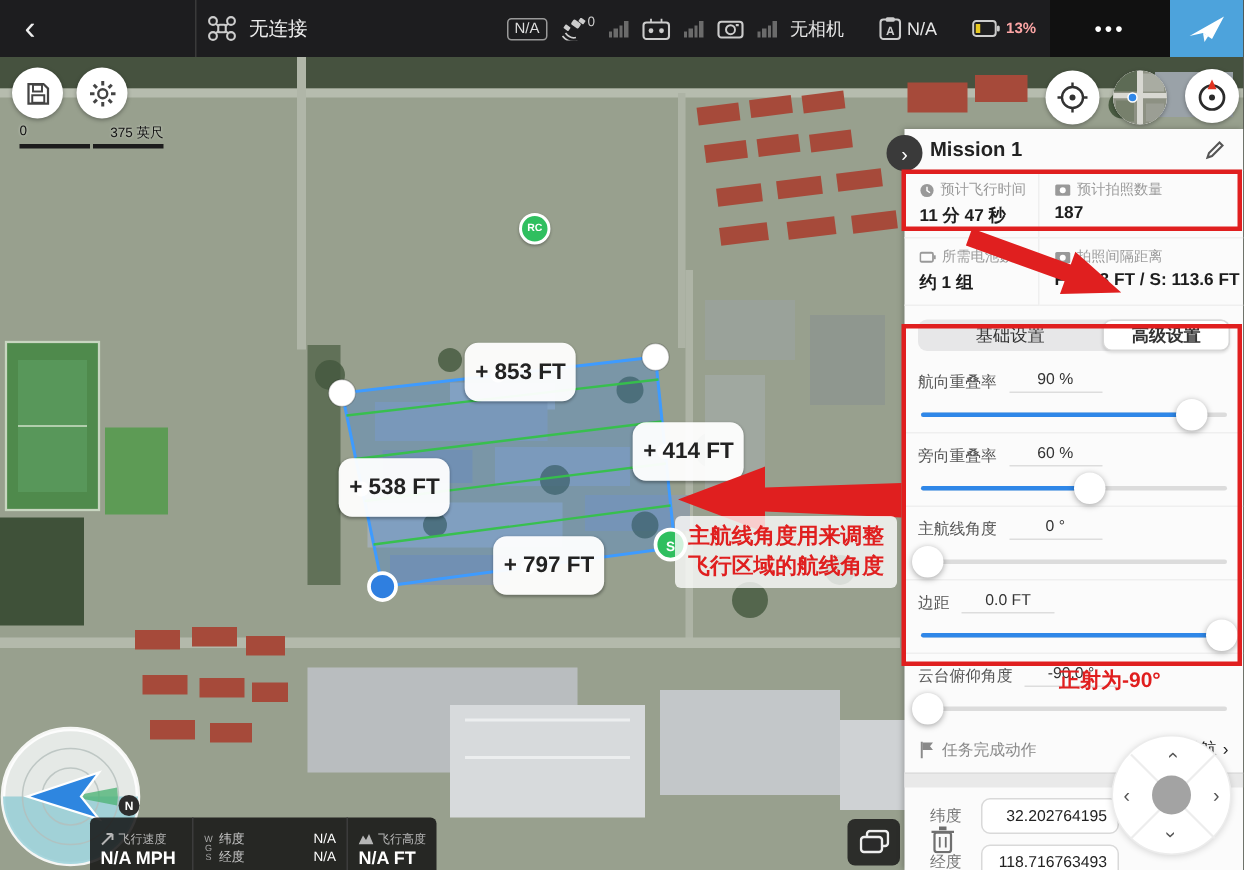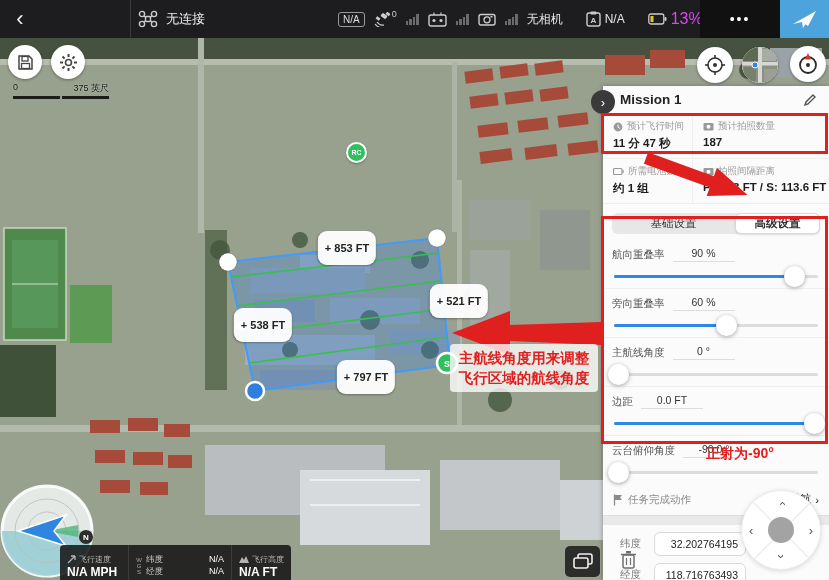--- a/index.html
+++ b/index.html
@@ -13,21 +13,21 @@
   .tb-sep { width:1px; height:38px; background:#3a3a3a; position:absolute; left:130px; top:0; }
   .tb-left { display:flex; align-items:center; gap:8px; margin-left:98px; }
   .tb-status { font-size:13px; color:#eee; }
   .tb-center { position:absolute; left:338px; top:0; height:38px; display:flex; align-items:center; gap:9px; }
   .tb-badge { border:1px solid #999; border-radius:3px; font-size:10px; color:#ddd; padding:1px 4px; }
   .sup0 { font-size:9px; color:#ccc; position:relative; top:-5px; margin-left:1px; }
   .bars { display:flex; align-items:flex-end; gap:1px; height:12px; }
   .bars i { display:block; width:2.5px; background:#6b6b6b; }
   .bars i:nth-child(1){height:4px}.bars i:nth-child(2){height:6px}.bars i:nth-child(3){height:8px}.bars i:nth-child(4){height:11px}
   .tb-text { font-size:12px; color:#e6e6e6; }
-  .tb-batt-pct { font-size:16px; color:#d946ef; font-weight:normal; }
+  .tb-batt-pct { font-size:10px; color:#fca5a5; font-weight:bold; }
   .tb-more { position:absolute; left:700px; top:0; width:80px; height:38px; background:#111; color:#fff; display:flex; align-items:center; justify-content:center; font-size:14px; letter-spacing:2px; cursor:pointer; }
   .tb-fly { position:absolute; left:780px; top:0; width:49px; height:38px; background:#4da3dc; display:flex; align-items:center; justify-content:center; cursor:pointer; }
 
   
   .round-btn { position:absolute; width:34px; height:34px; border-radius:50%; background:#fff; box-shadow:0 1px 3px rgba(0,0,0,.35); display:flex; align-items:center; justify-content:center; cursor:pointer; z-index:12; }
   .scalebar { position:absolute; left:13px; top:82px; width:96px; z-index:12; color:#111; font-size:9px; text-shadow:0 0 2px rgba(255,255,255,.6); }
   .scalebar .lbls { display:flex; justify-content:space-between; }
   .scalebar .bar { margin-top:1px; height:3px; display:flex; gap:2px; }
   .scalebar .bar i { flex:1; background:#1c1c1c; }
 
@@ -71,21 +71,21 @@
 
   .dpad { position:absolute; left:741px; top:490px; width:80px; height:80px; border-radius:50%; background:#fff; border:1px solid #ececec; box-shadow:0 1px 5px rgba(0,0,0,.15); z-index:17; }
   .dpad .c { position:absolute; left:50%; top:50%; width:26px; height:26px; margin:-13px 0 0 -13px; border-radius:50%; background:#a3a3a3; cursor:pointer; }
   .dpad .ar { position:absolute; font-size:13px; color:#555; cursor:pointer; }
   .dpad .up { left:50%; top:5px; transform:translateX(-50%) rotate(-90deg); }
   .dpad .down { left:50%; bottom:5px; transform:translateX(-50%) rotate(90deg); }
   .dpad .left { top:50%; left:7px; transform:translateY(-50%) scaleX(-1); }
   .dpad .right { top:50%; right:7px; transform:translateY(-50%); }
 
   
-  .edge-pill { position:absolute; transform:translate(-50%,-50%); background:rgba(255,255,255,.95); border-radius:9px; padding:11px 7px; font-size:11px; font-weight:bold; color:#222; box-shadow:0 1px 2px rgba(0,0,0,.3); z-index:8; white-space:nowrap;text-align:center; }
+  .edge-pill { position:absolute; transform:translate(-50%,-50%); background:rgba(255,255,255,.95); border-radius:9px; padding:11px 7px; font-size:15px; font-weight:bold; color:#222; box-shadow:0 1px 2px rgba(0,0,0,.3); z-index:8; white-space:nowrap;text-align:center; }
   .rc-marker { position:absolute; left:346px; top:142px; width:21px; height:21px; border-radius:50%; background:#2fbf5f; border:2px solid #fff; color:#fff; font-size:7px; font-weight:bold; display:flex; align-items:center; justify-content:center; z-index:8; box-shadow:0 1px 2px rgba(0,0,0,.3); }
   .map-note { position:absolute; left:450px; top:344px; width:148px; background:rgba(255,255,255,.78); border-radius:4px; padding:4px 4px; z-index:22; text-align:center; }
   .map-note div { font-size:14.5px; font-weight:bold; color:#e01f1f; line-height:20px; white-space:nowrap; }
   .red-box { position:absolute; border:3px solid #e01f1f; z-index:21; pointer-events:none; }
   .red-svg { position:absolute; left:0; top:0; width:829px; height:580px; z-index:22; pointer-events:none; }
 
   
   .telemetry { position:absolute; left:60px; top:545px; width:231px; height:42px; background:rgba(18,18,18,.85); border-radius:4px; display:flex; z-index:14; color:#fff; }
   .tm-sec { padding:3px 7px; display:flex; flex-direction:column; justify-content:center; }
   .tm-sec + .tm-sec { border-left:1px solid #3c3c3c; }
@@ -204,21 +204,21 @@
       <circle cx="437" cy="238" r="9" fill="#fff" stroke="rgba(0,0,0,0.2)"></circle>
       <circle cx="255" cy="391" r="9" fill="#2f7fe0" stroke="#fff" stroke-width="2.5"></circle>
       <g>
         <circle cx="447" cy="363" r="10" fill="#2fbf5f" stroke="#fff" stroke-width="2.5"></circle>
         <text x="447" y="367" text-anchor="middle" font-size="9" font-weight="bold" fill="#fff">S</text>
       </g>
     </g>
   </svg>
 
   <div class="edge-pill" style="left:347px;top:248px">+ 853 FT</div>
-  <div class="edge-pill" style="left:459px;top:301px">+ 521 FT</div>
+  <div class="edge-pill" style="left:459px;top:301px">+ 414 FT</div>
   <div class="edge-pill" style="left:263px;top:325px">+ 538 FT</div>
   <div class="edge-pill" style="left:366px;top:377px">+ 797 FT</div>
 
   <div class="rc-marker">RC</div>
 
   <div class="topbar">
     <div class="tb-back">‹</div>
     <div class="tb-sep"></div>
     <div class="tb-left">
       <svg width="20" height="18" viewBox="0 0 20 18">

